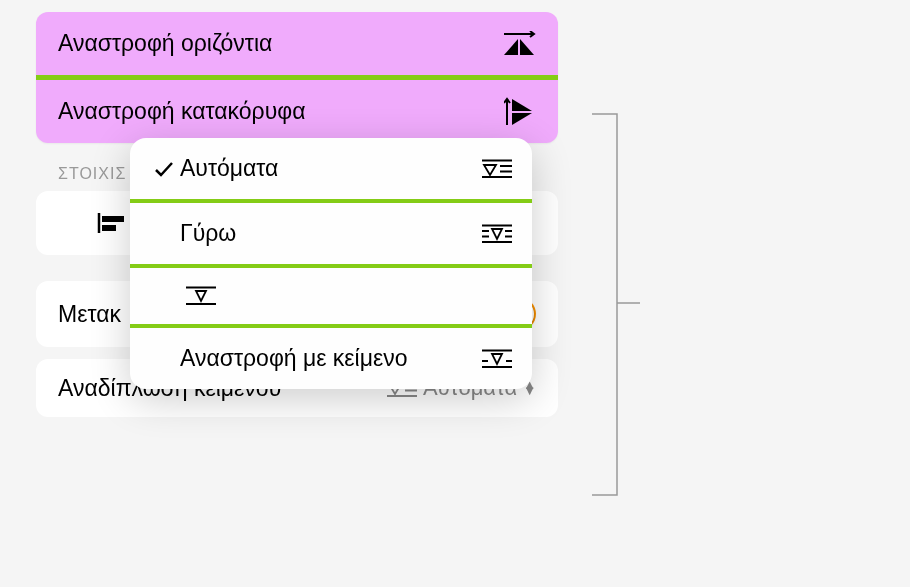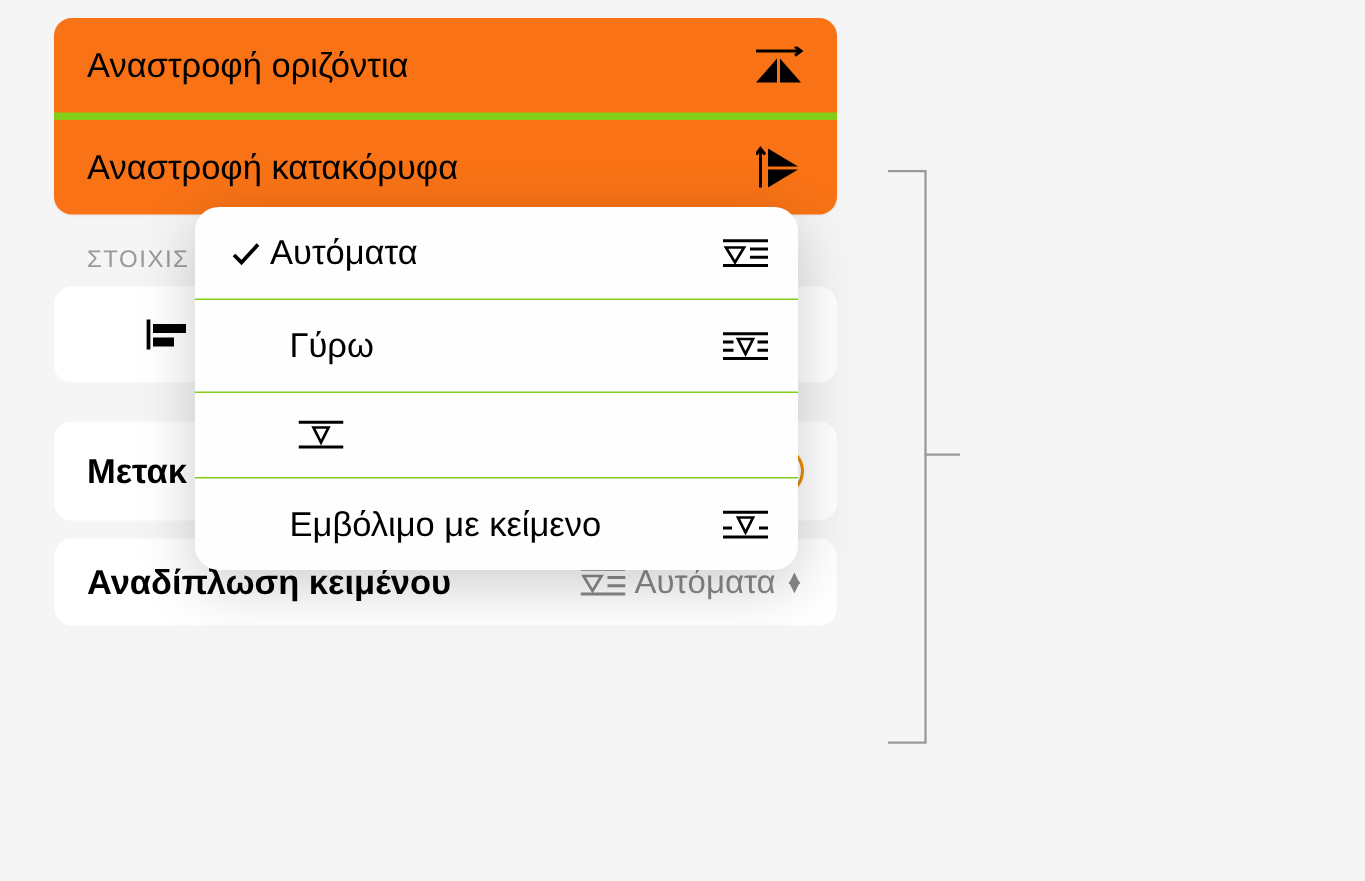--- a/index.html
+++ b/index.html
@@ -14,21 +14,21 @@
       height: 587px;
       position: relative;
     }
     .panel {
       position: absolute;
       left: 36px;
       top: 12px;
       width: 522px;
     }
     .row-group {
-      background: #f97316;
+      background: #f0abfc;
       border-radius: 12px;
       overflow: hidden;
       box-shadow: 0 1px 2px rgba(0,0,0,0.05);
     }
     .row {
       display: flex;
       align-items: center;
       justify-content: space-between;
       padding: 18px 22px;
       cursor: pointer;
@@ -75,21 +75,20 @@
       background: #fff;
       border-radius: 12px;
       padding: 16px 22px;
       display: flex;
       align-items: center;
       justify-content: space-between;
     }
     .setting-label {
       font-size: 23px;
       color: #000;
-      font-weight: bold;
     }
     .toggle {
       width: 60px;
       height: 34px;
       background: #ff9500;
       border-radius: 17px;
       position: relative;
     }
     .toggle-knob {
       position: absolute;
@@ -122,22 +121,21 @@
       overflow: hidden;
       z-index: 10;
     }
     .popup-item {
       display: flex;
       align-items: center;
       padding: 17px 20px 17px 18px;
       cursor: pointer;
     }
     .popup-item + .popup-item {
-      border-top: 1px solid #84cc16;
-      gap: 13px;
+      border-top: 4px solid #84cc16;
     }
     .check-col {
       width: 32px;
       display: flex;
       align-items: center;
       justify-content: center;
     }
     .popup-label {
       flex: 1;
       font-size: 23px;
@@ -284,21 +282,21 @@
     <span class="popup-right-icon">
       <svg width="30" height="22" viewBox="0 0 30 22">
         <line x1="0" y1="2.5" x2="30" y2="2.5" stroke="#000" stroke-width="2"></line>
         <line x1="0" y1="19" x2="30" y2="19" stroke="#000" stroke-width="2"></line>
         <polygon points="10,6 20,6 15,16" fill="none" stroke="#000" stroke-width="1.8"></polygon>
       </svg>
     </span>
   </div>
   <div class="popup-item">
     <span class="check-col"></span>
-    <span class="popup-label">Εμβόλιμο με κείμενο</span>
+    <span class="popup-label">Αναστροφή με κείμενο</span>
     <span class="popup-right-icon">
       <svg width="30" height="22" viewBox="0 0 30 22">
         <line x1="0" y1="2.5" x2="30" y2="2.5" stroke="#000" stroke-width="2"></line>
         <line x1="0" y1="19" x2="30" y2="19" stroke="#000" stroke-width="2"></line>
         <line x1="0" y1="13" x2="6" y2="13" stroke="#000" stroke-width="2"></line>
         <line x1="24" y1="13" x2="30" y2="13" stroke="#000" stroke-width="2"></line>
         <polygon points="10,6 20,6 15,16" fill="none" stroke="#000" stroke-width="1.8"></polygon>
       </svg>
     </span>
   </div>

